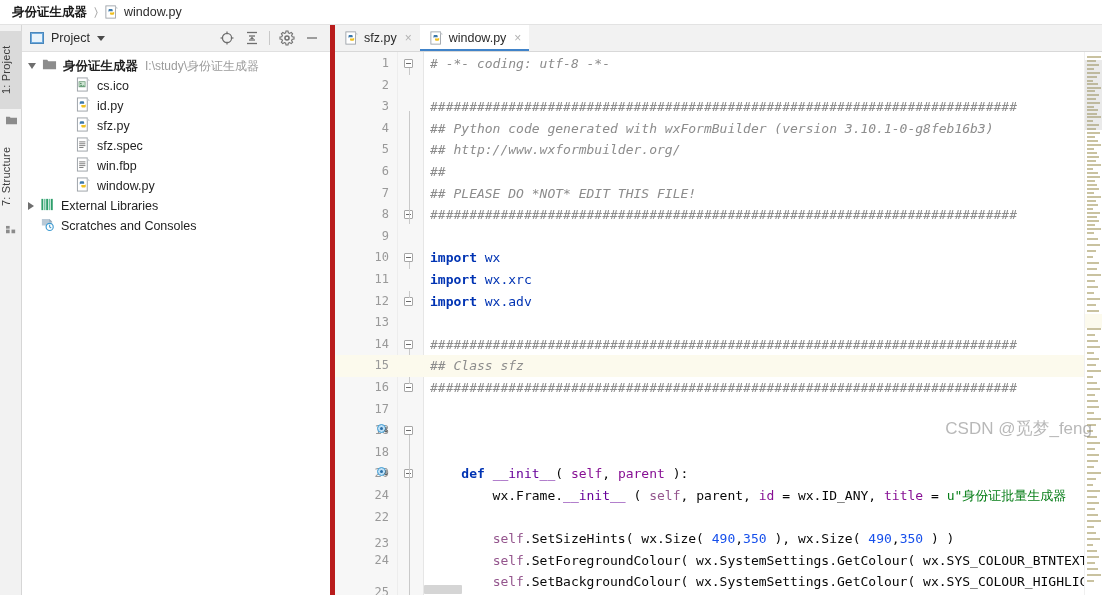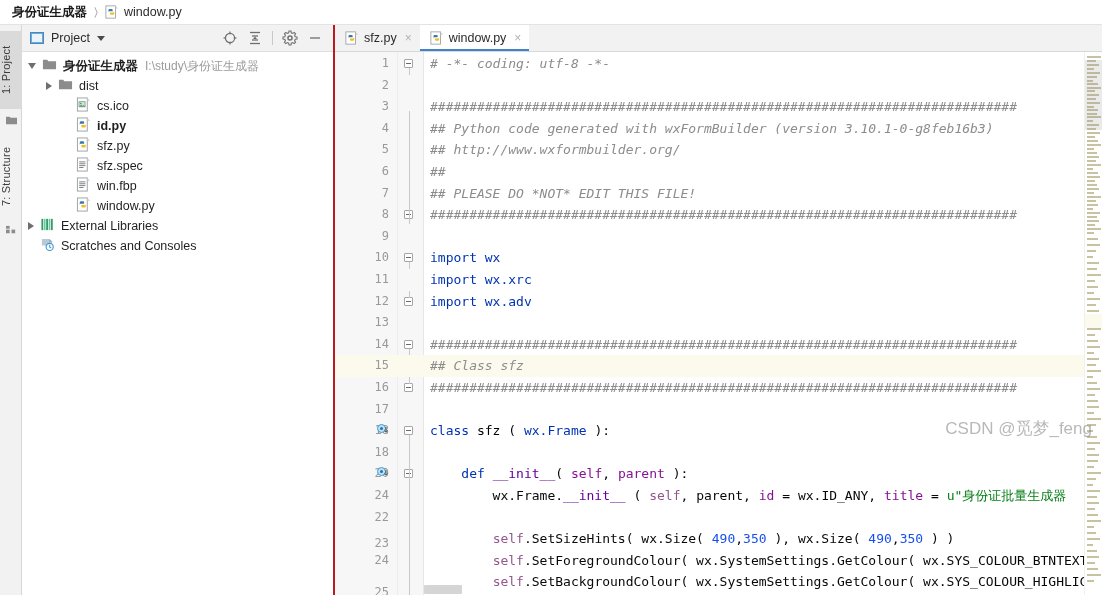--- a/index.html
+++ b/index.html
@@ -41,21 +41,21 @@
   }
   .vtab.project { top: 6px; height: 78px; background: #dadada; }
   .vtab.structure { top: 108px; height: 86px; }
   .vico {
     position: absolute; left: 6px; width: 11px; height: 11px;
   }
 
   
   .project-panel {
     position: absolute; left: 22px; top: 25px; width: 313px; height: 570px;
-    background: #ffffff; border-right: 2px solid #b91c1c;
+    background: #ffffff; border-right: 5px solid #b91c1c;
   }
   .proj-header {
     height: 27px; display: flex; align-items: center;
     padding: 0 6px 0 8px; background: #f2f2f2;
     border-bottom: 1px solid #e0e0e0;
   }
   .proj-title { font-size: 12.5px; color: #2b2b2b; margin-left: 7px; }
   .proj-caret {
     margin-left: 7px; width: 0; height: 0;
     border-left: 4px solid transparent; border-right: 4px solid transparent;
@@ -133,21 +133,21 @@
   .hl-row {
     position: absolute; left: 0; right: 0; height: 21.6px;
     background: #fcfaed;
   }
   .code {
     left: 0; white-space: pre;
     font-family: "DejaVu Sans Mono", monospace;
     font-size: 13px; color: #080808;
   }
   .cm { color: #8c8c8c; font-style: italic; }
-  .kw { color: #0033b3; font-weight: normal; }
+  .kw { color: #0033b3; font-weight: bold; }
   .num { color: #1750eb; }
   .str { color: #067d17; }
   .param { color: #871094; }
   .cls { color: #000000; }
   .self { color: #94558d; }
   .mag { color: #660099; }
 
   
   .fold {
     position: absolute; width: 9px; height: 9px;
@@ -275,39 +275,32 @@
     <div class="tree">
 
     <div class="row" style="padding-left: 6px;">
           <span class="arrow down"></span>
           <span class="ico" style="margin-left: 6px; margin-right: 6px;"><svg width="15" height="15" viewBox="0 0 16 16">
               <path d="M1 3h4.5l1.3 1.4H15V13H1z" fill="#8c8c8c"></path>
             </svg></span>
           <span class="lbl bold">身份证生成器</span>
           <span class="path">I:\study\身份证生成器</span>
         </div>
-        <div class="row" style="padding-left: 24px;">
-          <span class="arrow"></span>
-          <span class="ico" style="margin-left: 6px; margin-right: 6px;"><svg width="15" height="15" viewBox="0 0 16 16">
-              <path d="M1 3h4.5l1.3 1.4H15V13H1z" fill="#8c8c8c"></path>
-            </svg></span>
-          <span class="lbl">dist</span>
-        </div>
         <div class="row" style="padding-left: 42px;">
           <span class="arrow-spacer"></span>
           <span class="ico" style="margin-left: 6px; margin-right: 6px;"><svg width="15" height="15" viewBox="0 0 16 16">
               <rect x="1.5" y="1" width="10.5" height="14" fill="#fff" stroke="#9aa0a6" stroke-width="1"></rect>
               <path d="M12 1l3 3h-3z" fill="#c8ccd0"></path>
               <rect x="3.2" y="5" width="6.5" height="5.5" fill="#cfe6d4" stroke="#6a9a78" stroke-width=".8"></rect>
               <circle cx="5.1" cy="6.8" r=".8" fill="#4a7d58"></circle>
               <path d="M3.4 10.3l2.1-2.4 1.6 1.6 1.2-1 1.3 1.8z" fill="#5e9a70"></path>
             </svg></span>
           <span class="lbl">cs.ico</span>
         </div>
-        <div class="row" style="padding-left: 42px; font-weight: bold;">
+        <div class="row" style="padding-left: 42px;">
           <span class="arrow-spacer"></span>
           <span class="ico" style="margin-left: 6px; margin-right: 6px;"><svg width="15" height="15" viewBox="0 0 16 16">
               <rect x="1.5" y="1" width="10.5" height="14" fill="#fff" stroke="#9aa0a6" stroke-width="1"></rect>
               <path d="M12 1l3 3h-3z" fill="#c8ccd0"></path>
               <path d="M4 4.6h3.1c1 0 1.6.5 1.6 1.4v1.3H5.4c-.8 0-1.4.5-1.4 1.3V6c0-.8.5-1.4 1.4-1.4z" fill="#3c78aa"></path>
               <path d="M10.4 11.3H7.3c-1 0-1.6-.5-1.6-1.4V8.6h3.3c.8 0 1.4-.5 1.4-1.3v2.6c0 .8-.5 1.4-1.4 1.4z" fill="#f0c020"></path>
             </svg></span>
           <span class="lbl">id.py</span>
         </div>
         <div class="row" style="padding-left: 42px;">
@@ -483,21 +476,20 @@
         <div class="ln code" style="top: 173.8px; left: 6px;"></div>
         <div class="ln code" style="top: 195.4px; left: 6px;"><span class="kw">import</span> <span style="color:#0033b3">wx</span></div>
         <div class="ln code" style="top: 217px; left: 6px;"><span class="kw">import</span> <span style="color:#0033b3">wx.xrc</span></div>
         <div class="ln code" style="top: 238.6px; left: 6px;"><span class="kw">import</span> <span style="color:#0033b3">wx.adv</span></div>
         <div class="ln code" style="top: 260.2px; left: 6px;"></div>
         <div class="ln code" style="top: 281.8px; left: 6px;"><span class="cm">###########################################################################</span></div>
         <div class="hl-row" style="top: 303.4px;"></div>
         <div class="ln code" style="top: 303.4px; left: 6px;"><span class="cm">## Class sfz</span></div>
         <div class="ln code" style="top: 325px; left: 6px;"><span class="cm">###########################################################################</span></div>
         <div class="ln code" style="top: 346.6px; left: 6px;"></div>
-        <div class="ln code" style="top: 368.2px; left: 6px;"><span class="kw">class</span> <span class="cls">sfz</span> ( <span style="color:#0033b3">wx.Frame</span> ):</div>
         <div class="ln code" style="top: 389.8px; left: 6px;"></div>
         <div class="ln code" style="top: 411.4px; left: 6px;">    <span class="kw">def</span> <span class="mag">__init__</span>( <span class="param">self</span>, <span class="param">parent</span> ):</div>
         <div class="ln code" style="top: 433px; left: 6px;">        wx.Frame.<span class="mag">__init__</span> ( <span class="self">self</span>, parent, <span class="param">id</span> = wx.ID_ANY, <span class="param">title</span> = <span class="str">u"身份证批量生成器</span></div>
         <div class="ln code" style="top: 454.6px; left: 6px;"></div>
         <div class="ln code" style="top: 476.2px; left: 6px;">        <span class="self">self</span>.SetSizeHints( wx.Size( <span class="num">490</span>,<span class="num">350</span> ), wx.Size( <span class="num">490</span>,<span class="num">350</span> ) )</div>
         <div class="ln code" style="top: 497.8px; left: 6px;">        <span class="self">self</span>.SetForegroundColour( wx.SystemSettings.GetColour( wx.SYS_COLOUR_BTNTEXT ) )</div>
         <div class="ln code" style="top: 519.4px; left: 6px;">        <span class="self">self</span>.SetBackgroundColour( wx.SystemSettings.GetColour( wx.SYS_COLOUR_HIGHLIGHTTEX</div>
         <div class="ln code" style="top: 541px; left: 6px;"></div>
       </div>
     <div class="hscroll"></div>

